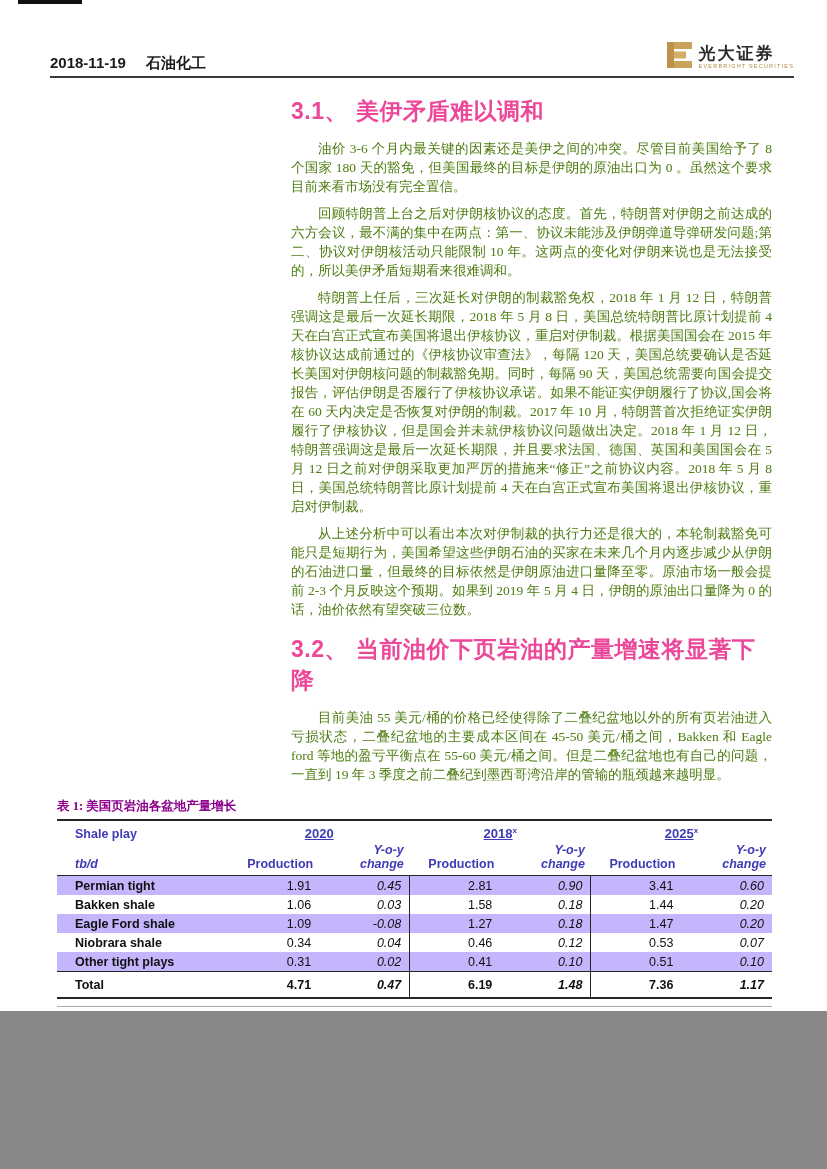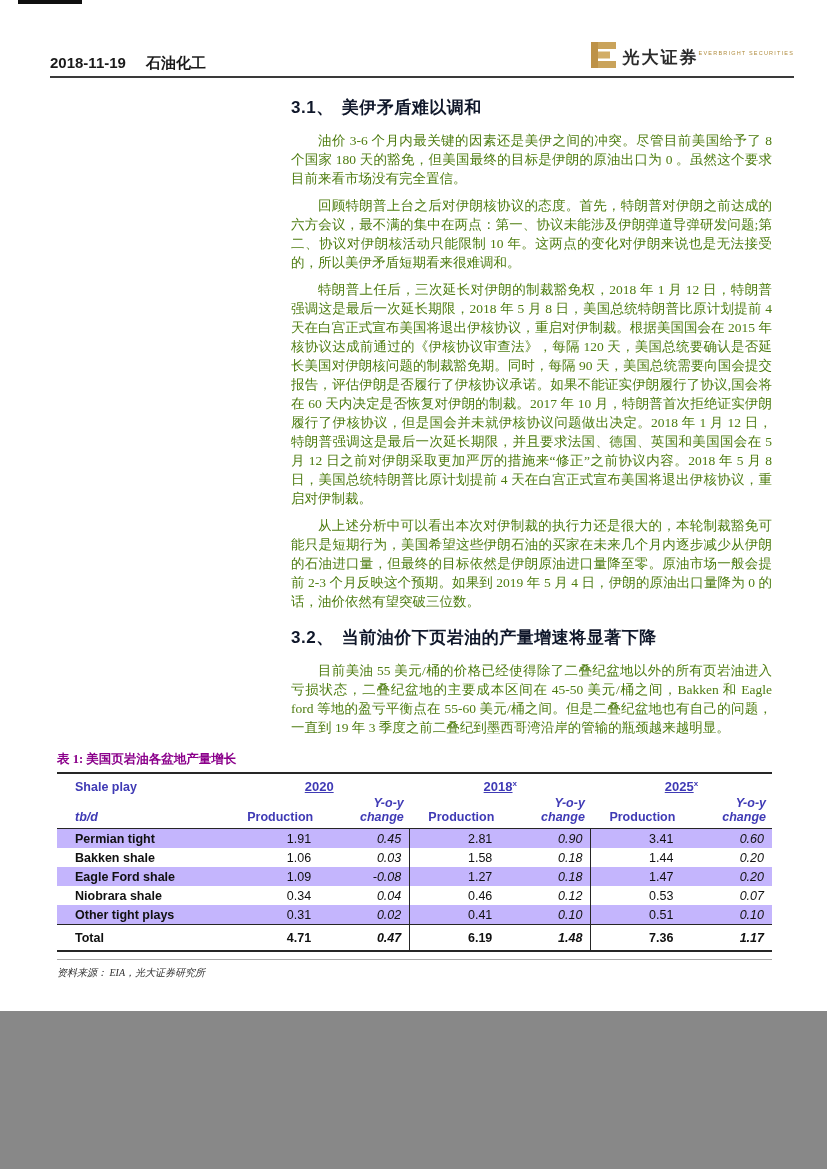--- a/index.html
+++ b/index.html
@@ -17,30 +17,30 @@
 
   
   .report-header {
     position: absolute; left: 50px; right: 33px; top: 40px;
     display: flex; justify-content: space-between; align-items: flex-end;
     border-bottom: 2px solid #3a3a3a; padding-bottom: 3px; height: 38px;
   }
   .header-left { display: flex; align-items: baseline; gap: 20px;
     font-family: "Liberation Sans", sans-serif; font-weight: bold; font-size: 15px; color: #1a1a1a; }
   .logo { display: flex; align-items: center; gap: 6px; padding-bottom: 1px; }
-  .logo-text { display: flex; flex-direction: row; line-height: 1; }
+  .logo-text { display: flex; flex-direction: column; line-height: 1; }
   .logo-cn { font-family: "Liberation Serif", serif; font-weight: bold; font-size: 17px; color: #2b2b2b; letter-spacing: 2px; }
   .logo-en { font-family: "Liberation Sans", sans-serif; font-size: 5.5px; color: #b08c3e; letter-spacing: 1.2px; margin-top: 2px; }
 
   
   .doc-body { position: absolute; left: 57px; top: 96px; width: 715px; }
   .text-col { margin-left: 234px; width: 481px; }
   .section-heading {
     font-family: "Liberation Sans", sans-serif;
-    font-weight: bold; font-size: 17px; color: #0f172a;
+    font-weight: bold; font-size: 23px; color: #ec4899;
     margin-bottom: 12px; letter-spacing: 0.5px;
   }
   .section-heading .sec-num { margin-right: 8px; }
   .para {
     font-size: 13.5px; line-height: 19px; text-align: justify;
     text-indent: 2em; color: #4d7c0f; margin-bottom: 8px;
     font-family: "Liberation Serif", "DejaVu Serif", serif;
   }
   .para.last-of-section { margin-bottom: 15px; }
 

